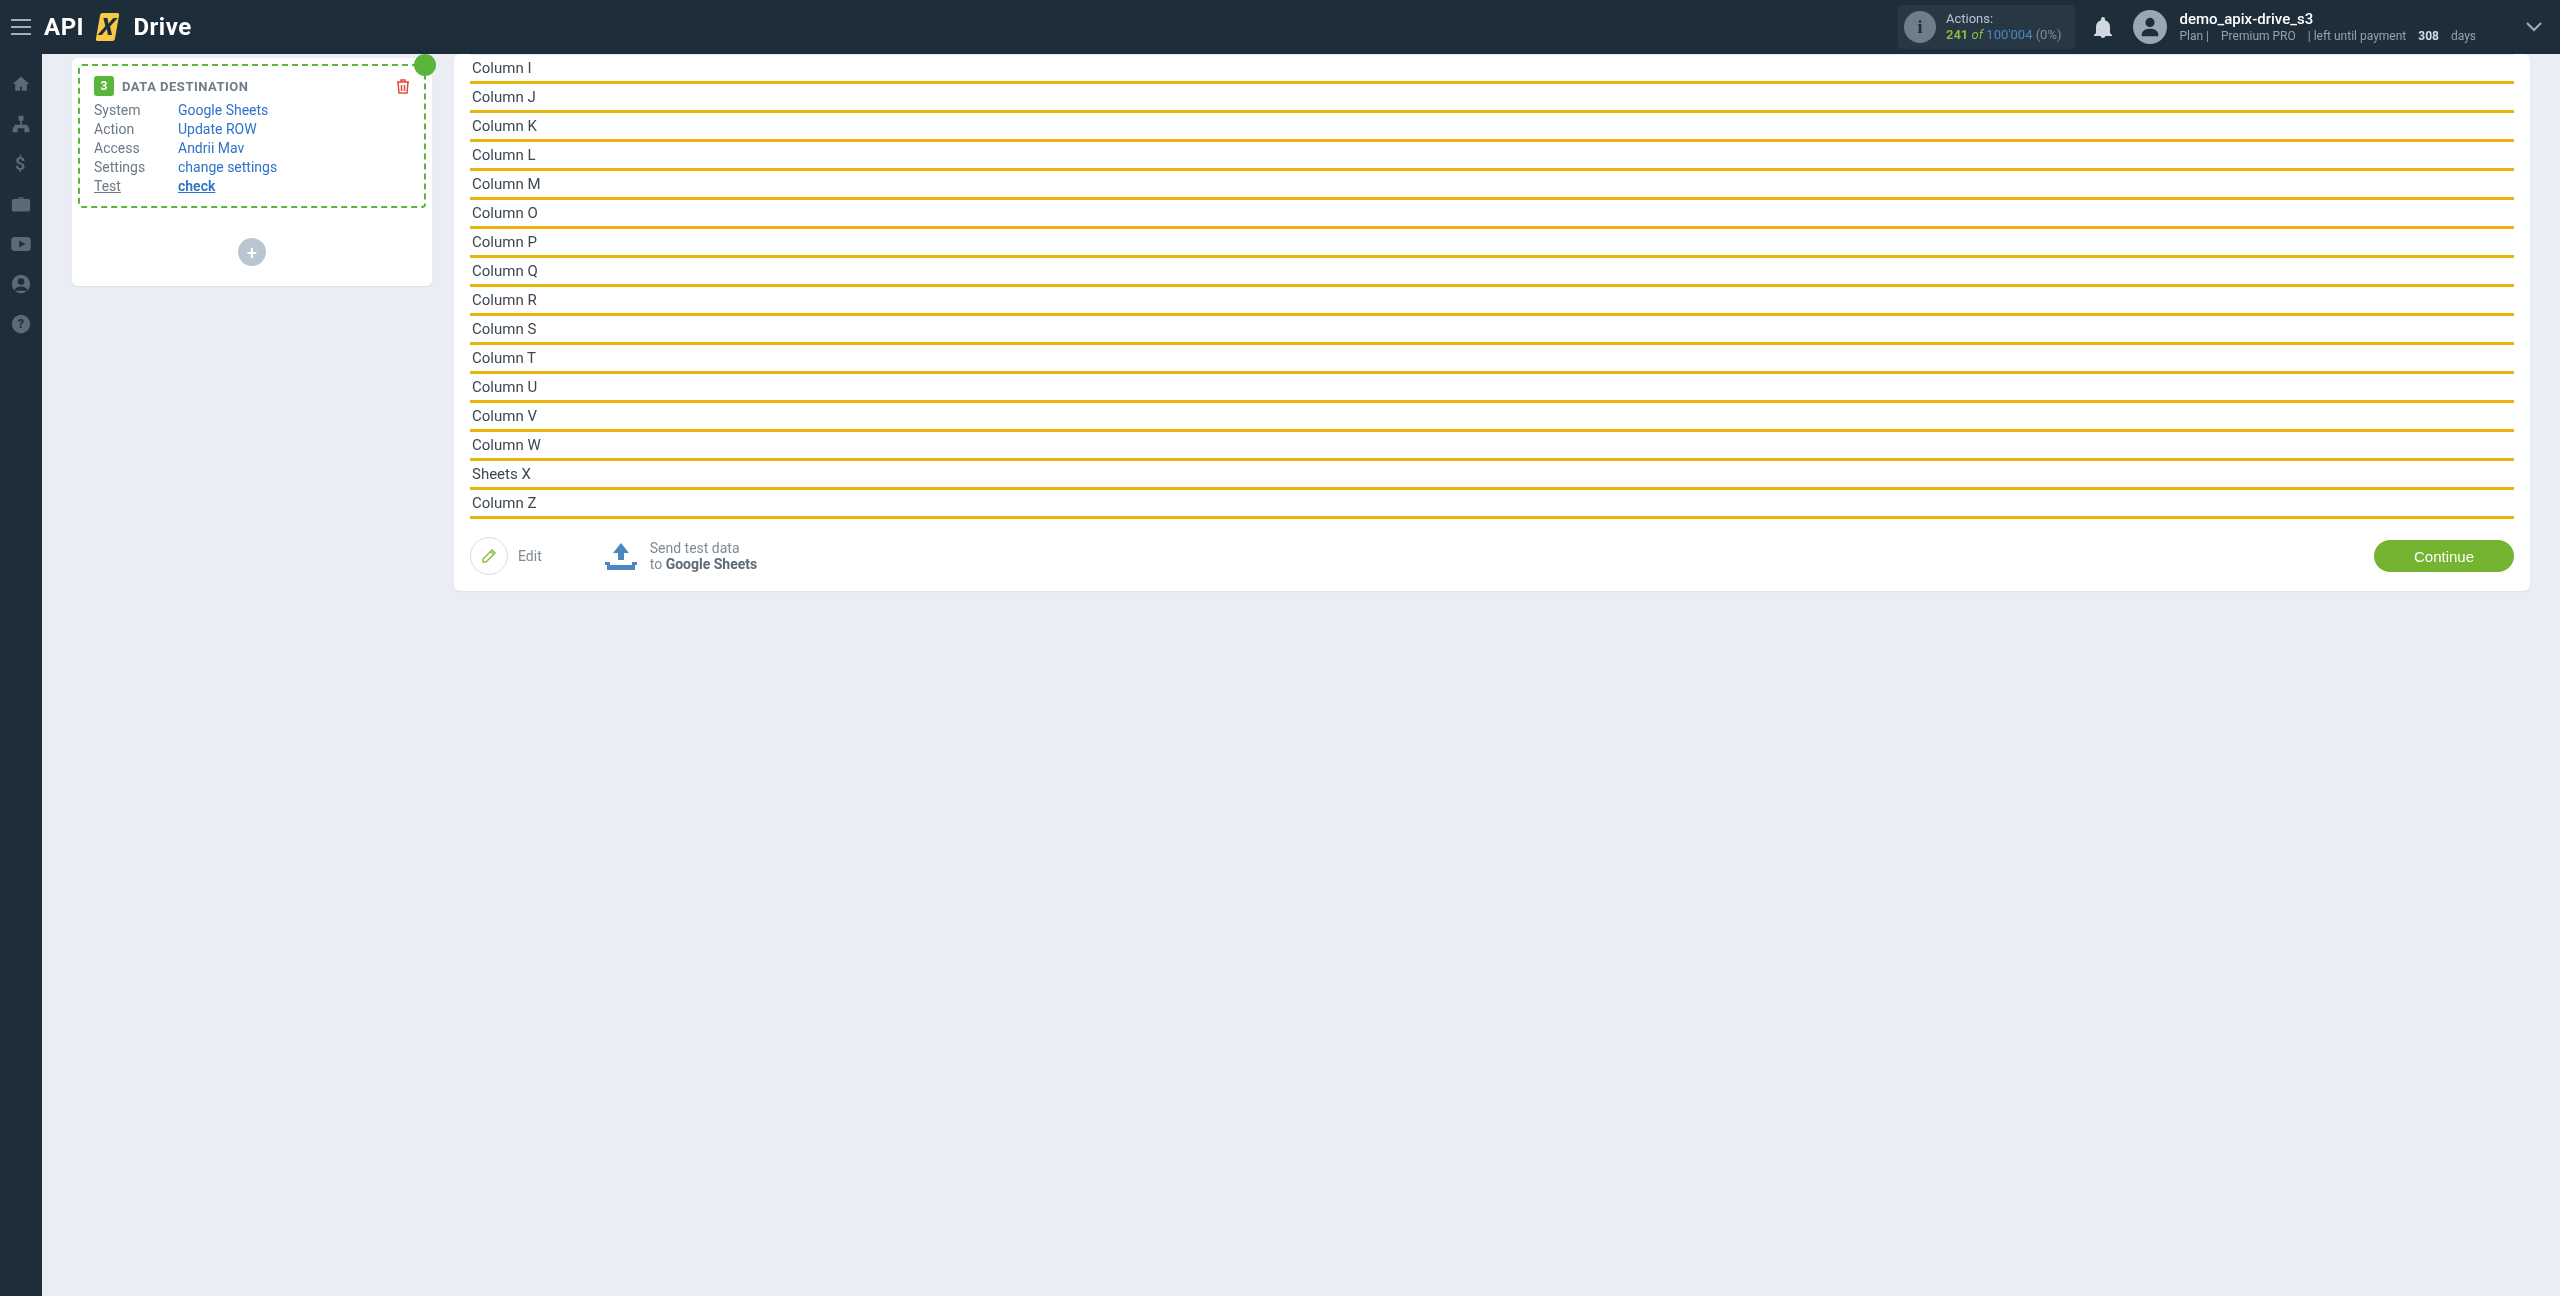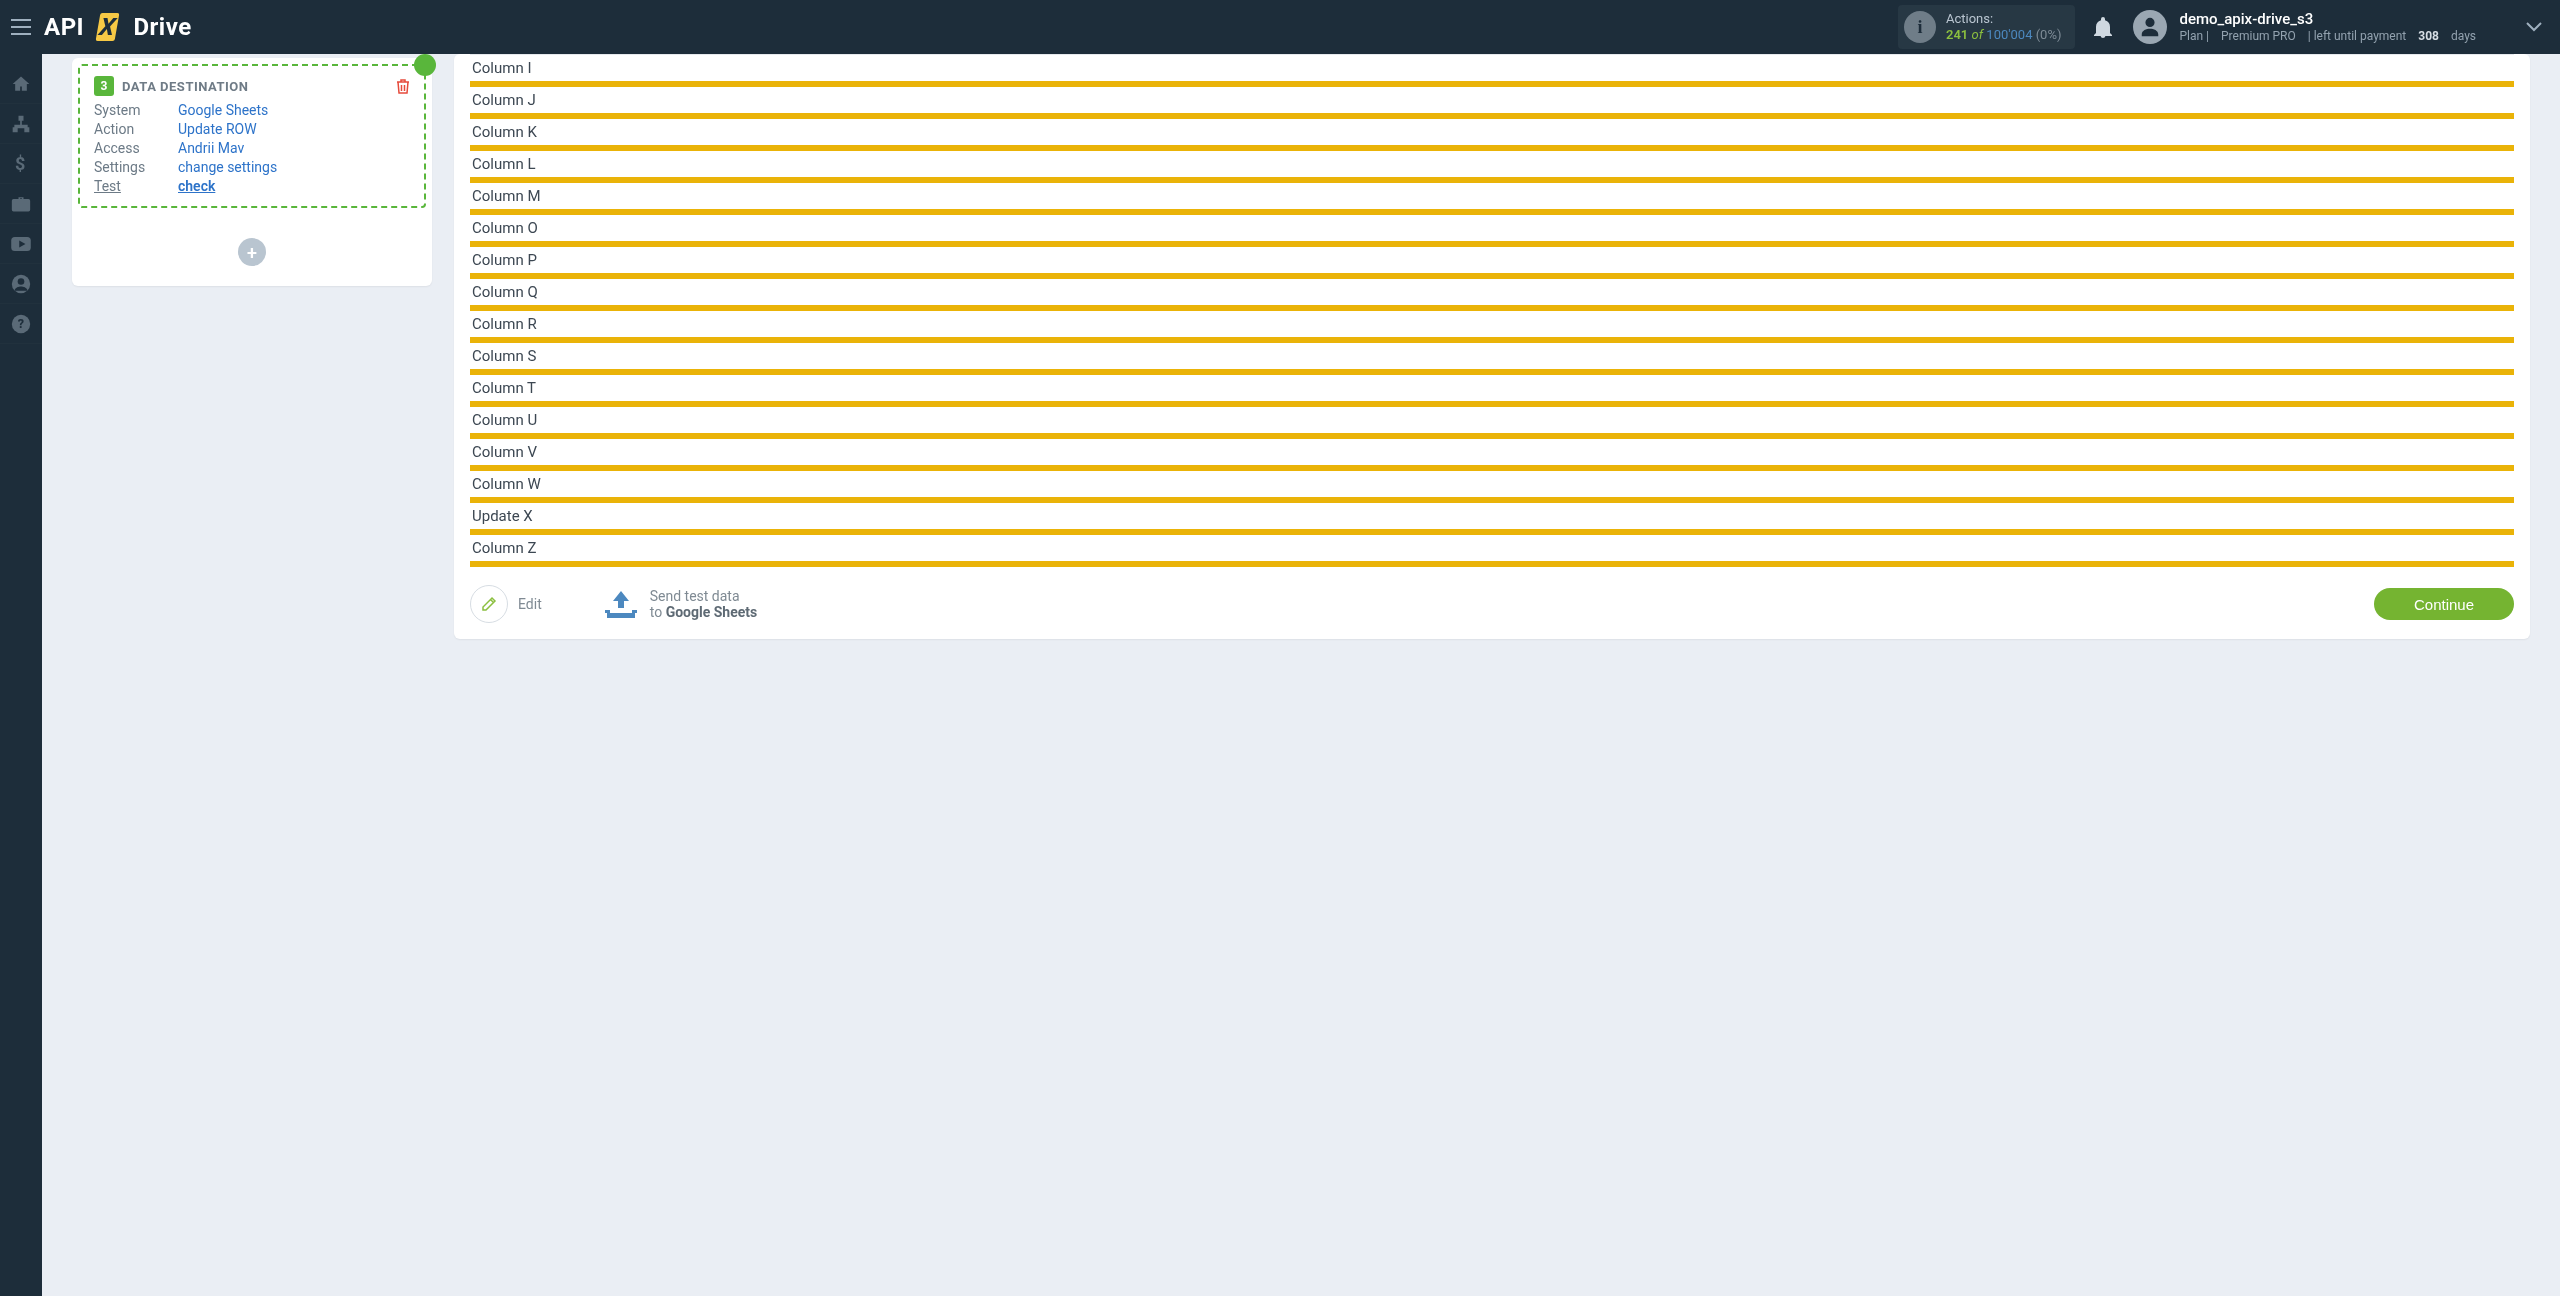--- a/index.html
+++ b/index.html
@@ -170,21 +170,21 @@
     flex:1;
     background:#fff;
     border-radius:6px;
     box-shadow: 0 1px 2px rgba(0,0,0,0.06);
     padding: 0 16px 16px 16px;
     margin-top: 0;
   }
   .col-list { }
   .col-row {
     padding: 4px 2px;
-    border-bottom: 6px solid #eab308;
+    border-bottom: 3px solid #eab308;
     font-size: 15px;
     color: #3c4752;
   }
   .col-row:first-child { border-top: 1px solid #e6e9ed; }
   .footer-bar {
     display:flex; align-items:center; gap:22px;
     margin-top: 18px;
   }
   .edit-btn {
     display:flex; align-items:center; gap:10px;
@@ -364,21 +364,21 @@
         <div class="col-row">Column M</div>
         <div class="col-row">Column O</div>
         <div class="col-row">Column P</div>
         <div class="col-row">Column Q</div>
         <div class="col-row">Column R</div>
         <div class="col-row">Column S</div>
         <div class="col-row">Column T</div>
         <div class="col-row">Column U</div>
         <div class="col-row">Column V</div>
         <div class="col-row">Column W</div>
-        <div class="col-row">Update X</div>
+        <div class="col-row">Sheets X</div>
         <div class="col-row">Column Z</div>
       </div>
     <div class="footer-bar">
       <div class="edit-btn">
         <div class="edit-circle">
           <svg width="18" height="18" viewBox="0 0 24 24">
               <path fill="none" stroke="currentColor" stroke-width="2" d="M4 20h4L20 8l-4-4L4 16v4ZM14 6l4 4"></path>
             </svg>
         </div>
         <span>Edit</span>

